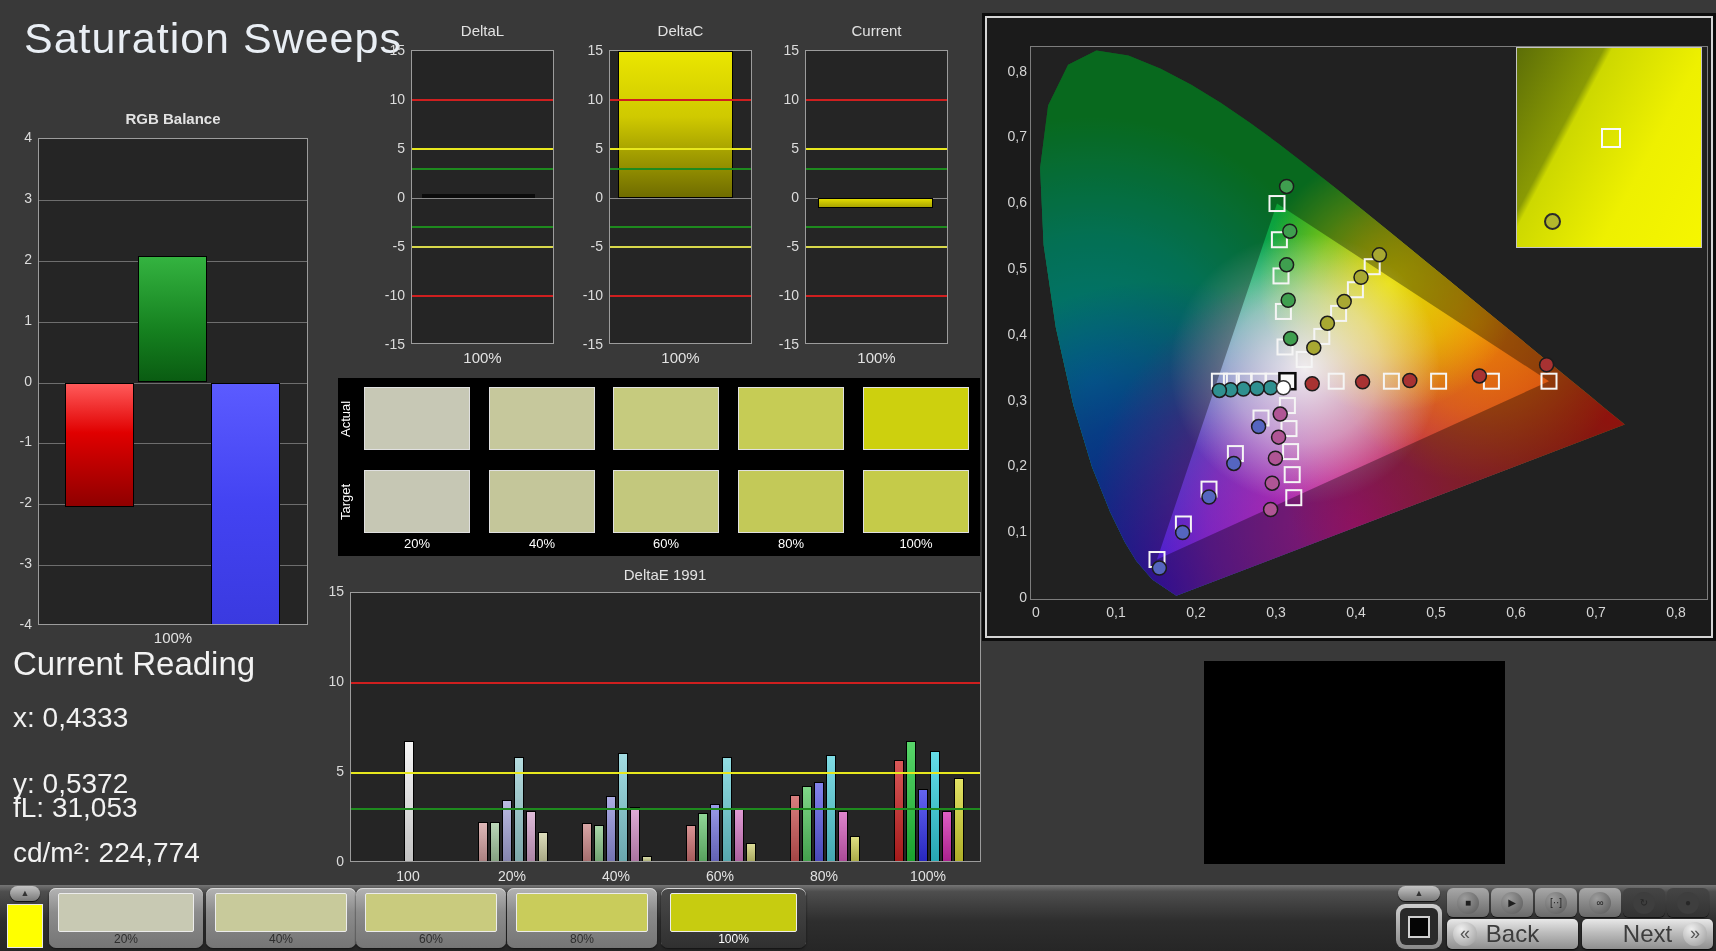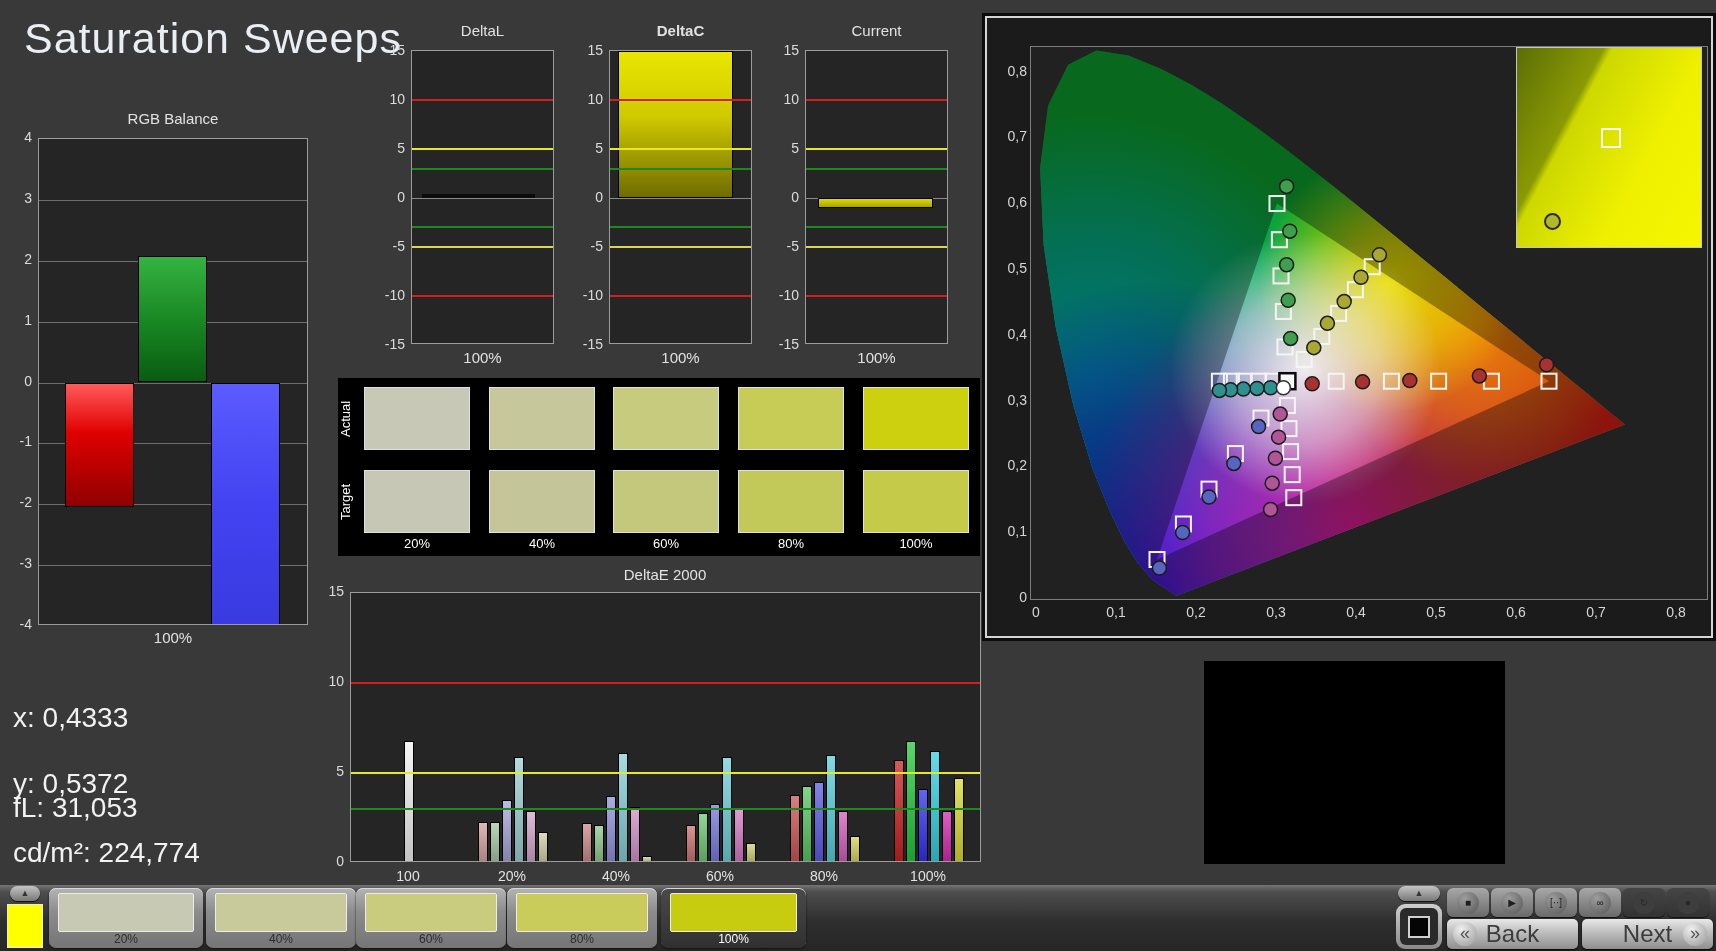--- a/index.html
+++ b/index.html
@@ -62,21 +62,21 @@
   .ps-mid{position:absolute;left:4px;top:4px;right:4px;bottom:4px;border-radius:6px;background:#2a2a2a;}
   .ps-core{position:absolute;left:50%;top:50%;transform:translate(-50%,-50%);width:18px;height:18px;
            background:#050505;border:2px solid #d0d0d0;}
 </style>
 </head>
 <body>
 
 <div class="stage">
   <div class="page-title">Saturation Sweeps</div>
 
-  <div class="ctitle" style="left:38px;top:110px;width:270px;">RGB Balance</div>
+  <div class="ctitle" style="left:38px;top:110px;width:270px;font-weight:bold;">RGB Balance</div>
   <div class="plot" id="rgbPlot" style="left:38px;top:138px;width:270px;height:487px;">
       <div class="grid" style="top: 60.875px;"></div>
       <div class="grid" style="top: 121.75px;"></div>
       <div class="grid" style="top: 182.625px;"></div>
       <div class="grid" style="top: 243.5px;"></div>
       <div class="grid" style="top: 304.375px;"></div>
       <div class="grid" style="top: 365.25px;"></div>
       <div class="grid" style="top: 426.125px;"></div>
       <div class="bar" style="left: 26px; top: 243.5px; width: 69px; height: 124.794px; background: linear-gradient(rgb(255, 90, 90) 0%, rgb(224, 0, 0) 40%, rgb(143, 0, 0) 100%);"></div>
       <div class="bar" style="left: 99px; top: 116.88px; width: 69px; height: 126.62px; background: linear-gradient(rgb(52, 179, 64) 0%, rgb(21, 128, 31) 60%, rgb(10, 92, 18) 100%);"></div>
@@ -97,21 +97,21 @@
         <div class="bar" style="left: 10px; top: 143px; width: 113px; height: 4px; background: rgb(11, 11, 11); border: none;"></div>
       </div>
       <div class="tick" style="left: 369px; top: 42px;">15</div>
       <div class="tick" style="left: 369px; top: 91px;">10</div>
       <div class="tick" style="left: 369px; top: 140px;">5</div>
       <div class="tick" style="left: 369px; top: 189px;">0</div>
       <div class="tick" style="left: 369px; top: 238px;">-5</div>
       <div class="tick" style="left: 369px; top: 287px;">-10</div>
       <div class="tick" style="left: 369px; top: 336px;">-15</div>
       <div class="xlabel" style="left: 411px; top: 349px; width: 143px;">100%</div>
-      <div class="ctitle" style="left: 609px; top: 22px; width: 143px; font-weight: bold;">DeltaC</div>
+      <div class="ctitle" style="left: 609px; top: 22px; width: 143px;">DeltaC</div>
       <div class="plot" style="left: 609px; top: 50px; width: 143px; height: 294px;">
         <div class="grid" style="top: 147px; background: rgb(138, 138, 138);"></div>
         <div class="refline" style="top: 48px; background: rgb(207, 31, 31);"></div>
         <div class="refline" style="top: 244px; background: rgb(207, 31, 31);"></div>
         <div class="refline" style="top: 97px; background: rgb(232, 232, 30);"></div>
         <div class="refline" style="top: 195px; background: rgb(216, 216, 74);"></div>
         <div class="refline" style="top: 116.6px; background: rgb(30, 138, 30);"></div>
         <div class="refline" style="top: 175.4px; background: rgb(30, 138, 30);"></div>
         <div class="bar" style="left: 8px; top: 0px; width: 115px; height: 147px; background: linear-gradient(rgb(234, 230, 0) 0%, rgb(207, 201, 0) 45%, rgb(111, 108, 0) 100%);"></div>
       </div>
@@ -157,21 +157,21 @@
       <div class="sw" style="left: 275px; top: 92px; width: 106px; height: 63px; background: rgb(195, 200, 125);"></div>
       <div class="sw-label" style="left: 275px; top: 158px;">60%</div>
       <div class="sw" style="left: 400px; top: 9px; width: 106px; height: 63px; background: rgb(198, 204, 85);"></div>
       <div class="sw" style="left: 400px; top: 92px; width: 106px; height: 63px; background: rgb(195, 201, 88);"></div>
       <div class="sw-label" style="left: 400px; top: 158px;">80%</div>
       <div class="sw" style="left: 525px; top: 9px; width: 106px; height: 63px; background: rgb(205, 208, 14);"></div>
       <div class="sw" style="left: 525px; top: 92px; width: 106px; height: 63px; background: rgb(197, 203, 73);"></div>
       <div class="sw-label" style="left: 525px; top: 158px;">100%</div>
     </div>
 
-  <div class="ctitle" style="left:565px;top:566px;width:200px;">DeltaE 2000</div>
+  <div class="ctitle" style="left:565px;top:566px;width:200px;">DeltaE 1991</div>
   <div class="plot" id="dePlot" style="left:350px;top:592px;width:631px;height:270px;">
       <div class="refline" style="top: 89px; background: rgb(207, 31, 31);"></div>
       <div class="refline" style="top: 179px; background: rgb(232, 232, 30);"></div>
       <div class="refline" style="top: 215px; background: rgb(30, 138, 30);"></div>
       <div class="bar" style="left: 53px; top: 147.6px; width: 10px; height: 122.4px; background: linear-gradient(rgba(255, 255, 255, 0.25), rgba(0, 0, 0, 0.2)), rgb(242, 242, 242);"></div>
       <div class="bar" style="left: 127px; top: 228.6px; width: 10px; height: 41.4px; background: linear-gradient(rgba(255, 255, 255, 0.25), rgba(0, 0, 0, 0.2)), rgb(212, 160, 160);"></div>
       <div class="bar" style="left: 139px; top: 228.6px; width: 10px; height: 41.4px; background: linear-gradient(rgba(255, 255, 255, 0.25), rgba(0, 0, 0, 0.2)), rgb(164, 200, 160);"></div>
       <div class="bar" style="left: 151px; top: 207px; width: 10px; height: 63px; background: linear-gradient(rgba(255, 255, 255, 0.25), rgba(0, 0, 0, 0.2)), rgb(164, 164, 216);"></div>
       <div class="bar" style="left: 163px; top: 163.8px; width: 10px; height: 106.2px; background: linear-gradient(rgba(255, 255, 255, 0.25), rgba(0, 0, 0, 0.2)), rgb(156, 208, 212);"></div>
       <div class="bar" style="left: 175px; top: 217.8px; width: 10px; height: 52.2px; background: linear-gradient(rgba(255, 255, 255, 0.25), rgba(0, 0, 0, 0.2)), rgb(212, 164, 204);"></div>
@@ -337,20 +337,21 @@
       <div class="cie-tick" style="left: 269px; top: 586px; width: 40px; text-align: center;">0,3</div>
       <div class="cie-tick" style="left: 349px; top: 586px; width: 40px; text-align: center;">0,4</div>
       <div class="cie-tick" style="left: 429px; top: 586px; width: 40px; text-align: center;">0,5</div>
       <div class="cie-tick" style="left: 509px; top: 586px; width: 40px; text-align: center;">0,6</div>
       <div class="cie-tick" style="left: 589px; top: 586px; width: 40px; text-align: center;">0,7</div>
       <div class="cie-tick" style="left: 669px; top: 586px; width: 40px; text-align: center;">0,8</div>
     </div>
 
   <div class="black-box"></div>
 
+  <div class="cr-title">Current Reading</div>
   <div class="cr-line" style="top:702px;">x: 0,4333</div>
   <div class="cr-line" style="top:768px;">y: 0,5372</div>
   <div class="cr-line" style="top:792px;">fL: 31,053</div>
   <div class="cr-line" style="top:837px;">cd/m²: 224,774</div>
 
   <div class="bottom-bar" id="bottomBar">
     <div class="mini-arrow" style="left:10px;top:1px;width:30px;height:15px;">▲</div>
     <div class="yellow-swatch" id="previewSwatch" style="left: 7px; top: 19px; width: 36px; height: 44px; background: rgb(255, 255, 0);"></div>
 
     <div id="patchRow">

